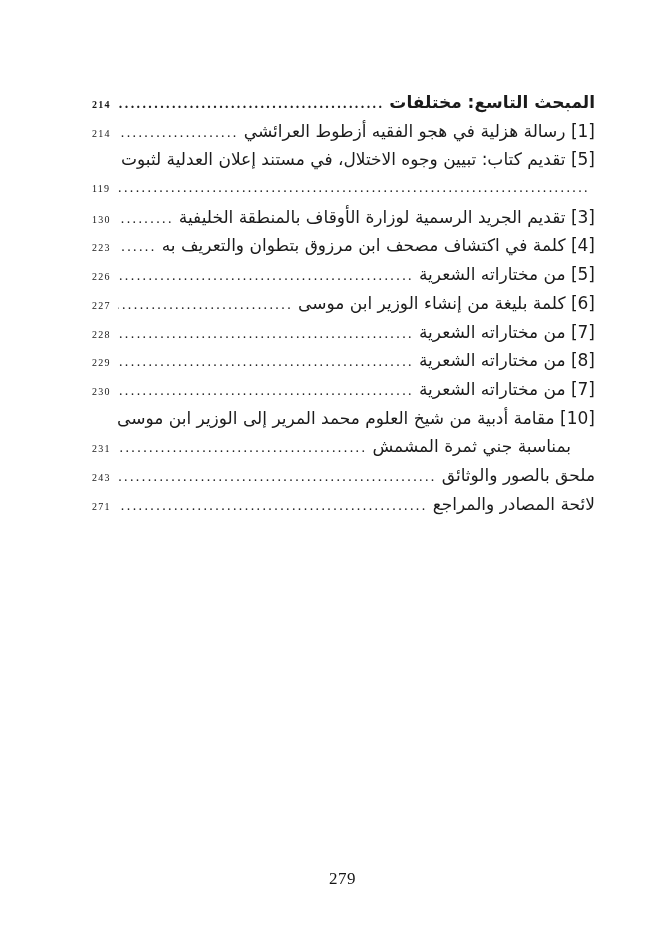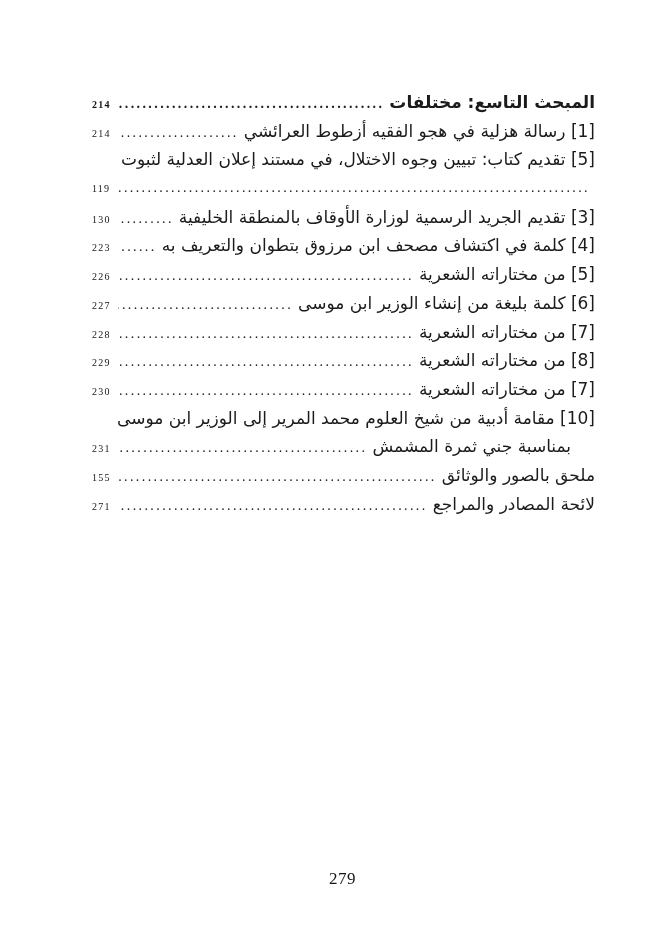--- a/index.html
+++ b/index.html
@@ -154,21 +154,21 @@
 
   <div class="toc-row indent">
     <span class="label">بمناسبة جني ثمرة المشمش</span>
     <span class="leader">................................................................................................................................................................</span>
     <span class="pagenum">231</span>
   </div>
 
   <div class="toc-row">
     <span class="label">ملحق بالصور والوثائق</span>
     <span class="leader">................................................................................................................................................................</span>
-    <span class="pagenum">155</span>
+    <span class="pagenum">243</span>
   </div>
 
   <div class="toc-row">
     <span class="label">لائحة المصادر والمراجع</span>
     <span class="leader">................................................................................................................................................................</span>
     <span class="pagenum">271</span>
   </div>
 </div>
 
   <div class="footer-num">279</div>

